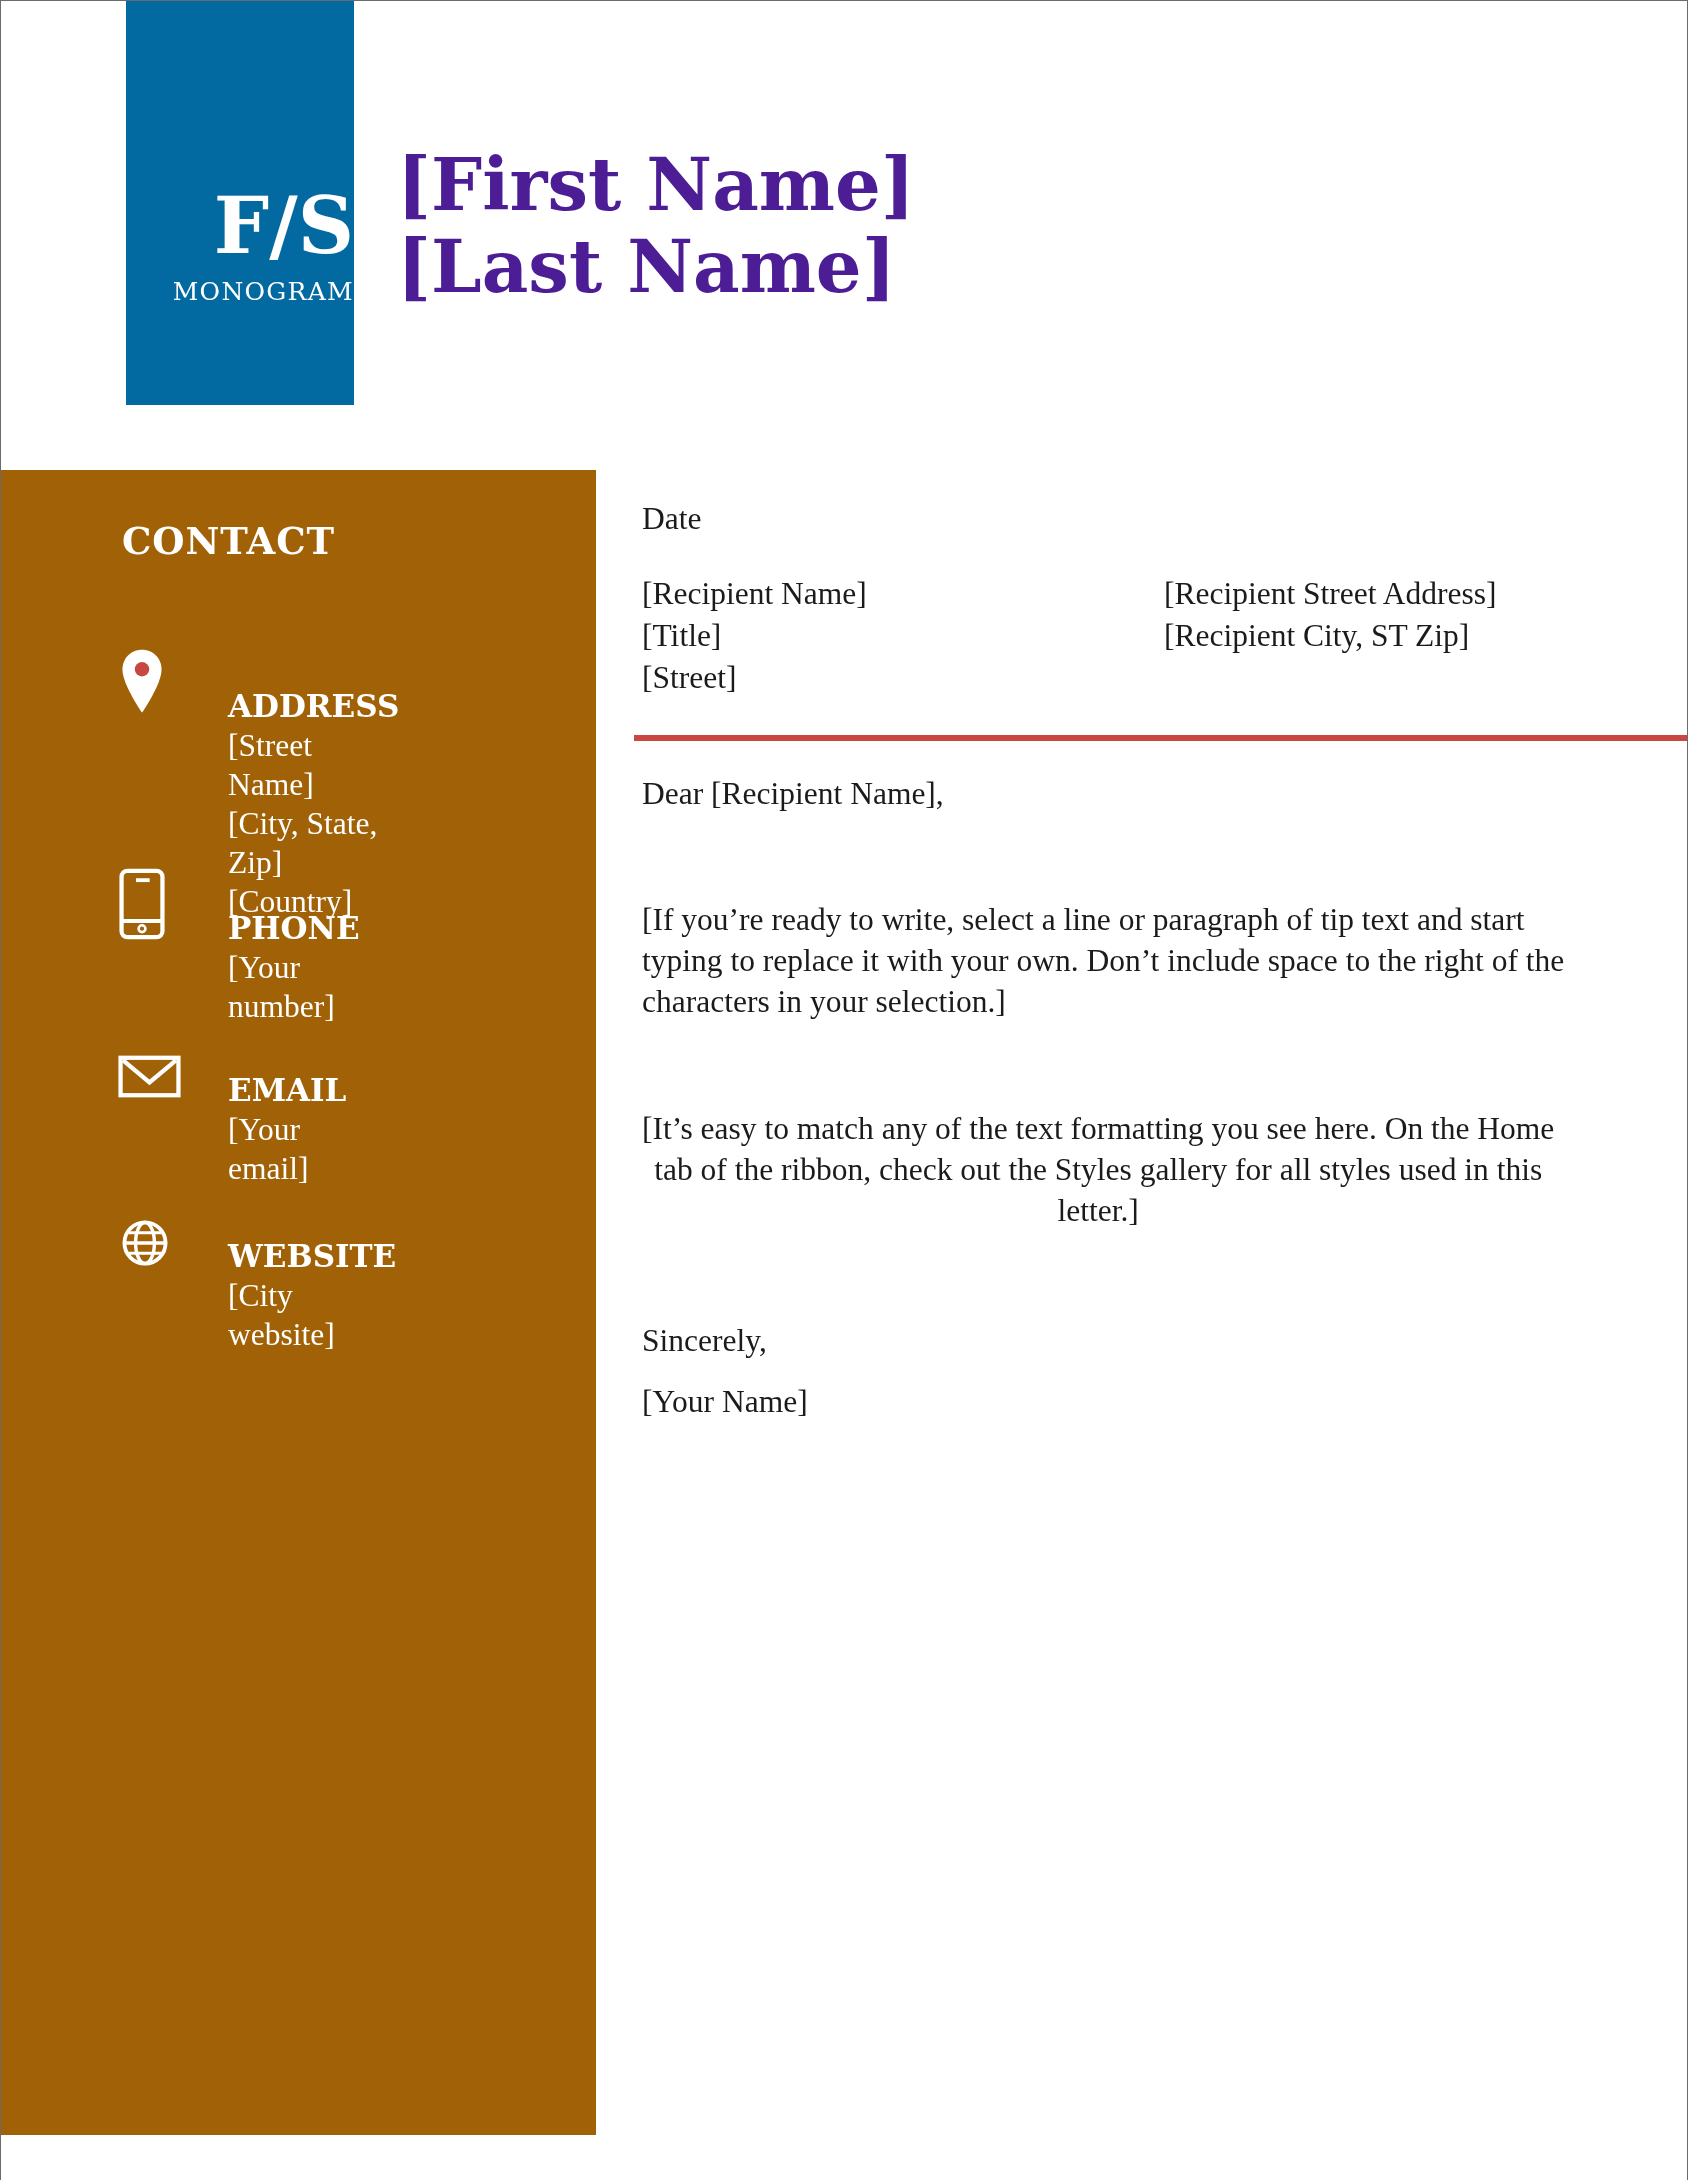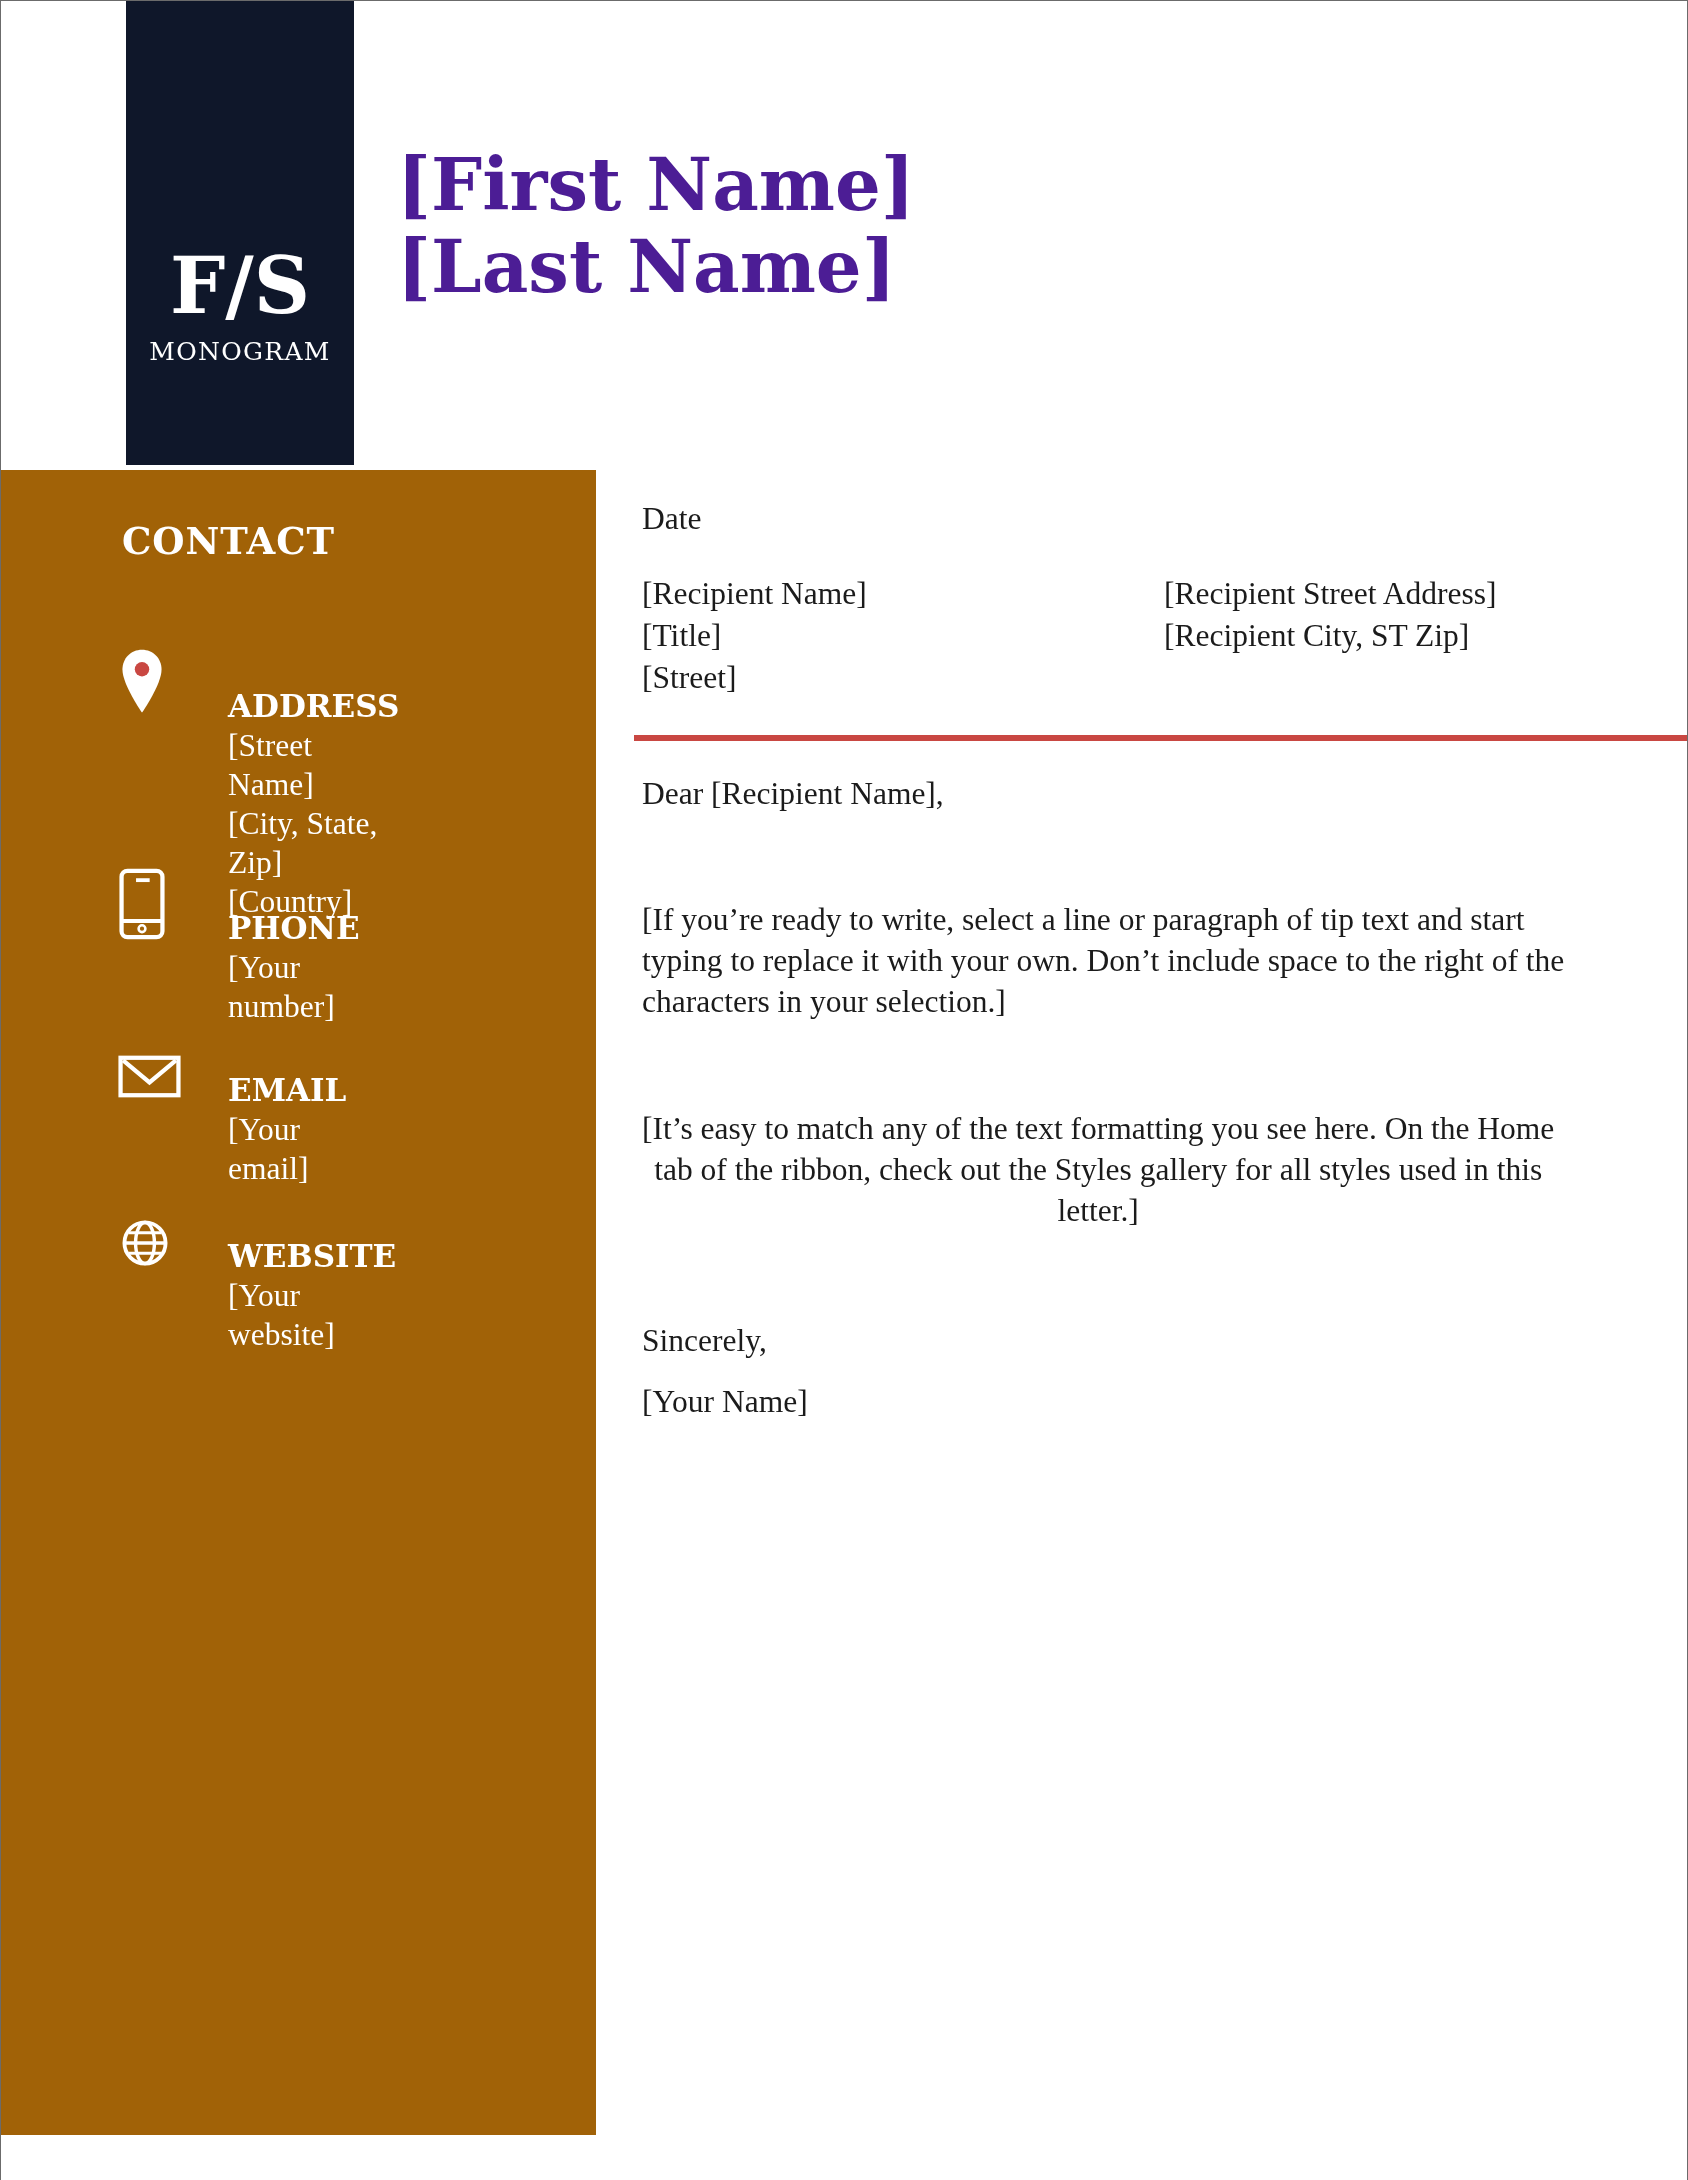--- a/index.html
+++ b/index.html
@@ -11,25 +11,25 @@
     border: 1.7px solid #6b6b6b;
     box-sizing: border-box;
     overflow: hidden;
     font-family: "Liberation Serif", serif;
     color: #1b1b1b;
   }
   
   .monogram-box {
     position: absolute;
     left: 125px; top: 0px;
-    width: 228px; height: 464px;
-    background: #0f172a;
+    width: 228px; height: 404px;
+    background: #0369a1;
     display: flex;
     flex-direction: column;
-    align-items: center;
+    align-items: flex-end;
     justify-content: flex-end;
     padding-bottom: 101px;
     box-sizing: border-box;
   }
   .monogram-initials {
     font-family: "DejaVu Serif", serif;
     font-weight: bold;
     font-size: 78px;
     line-height: 1;
     color: #ffffff;
@@ -172,21 +172,21 @@
         <svg width="48" height="48" viewBox="0 0 56 56">
           <circle cx="28" cy="28" r="24" fill="none" stroke="#ffffff" stroke-width="4.5"></circle>
           <ellipse cx="28" cy="28" rx="11" ry="24" fill="none" stroke="#ffffff" stroke-width="4"></ellipse>
           <line x1="5" y1="28" x2="51" y2="28" stroke="#ffffff" stroke-width="4"></line>
           <line x1="9" y1="16" x2="47" y2="16" stroke="#ffffff" stroke-width="3.5"></line>
           <line x1="9" y1="40" x2="47" y2="40" stroke="#ffffff" stroke-width="3.5"></line>
         </svg>
       </span>
       <div class="group-text" style="top:767px;">
         <div class="group-label">WEBSITE</div>
-        <div class="group-line">[Your website]</div>
+        <div class="group-line">[City website]</div>
       </div>
     </div>
   </div>
 
   <div class="letter-text date-line">Date</div>
 
   <div class="letter-text recipient-left"><span>[Recipient Name]</span>
 <span>[Title]</span>
 <span>[Street]</span></div>
 

